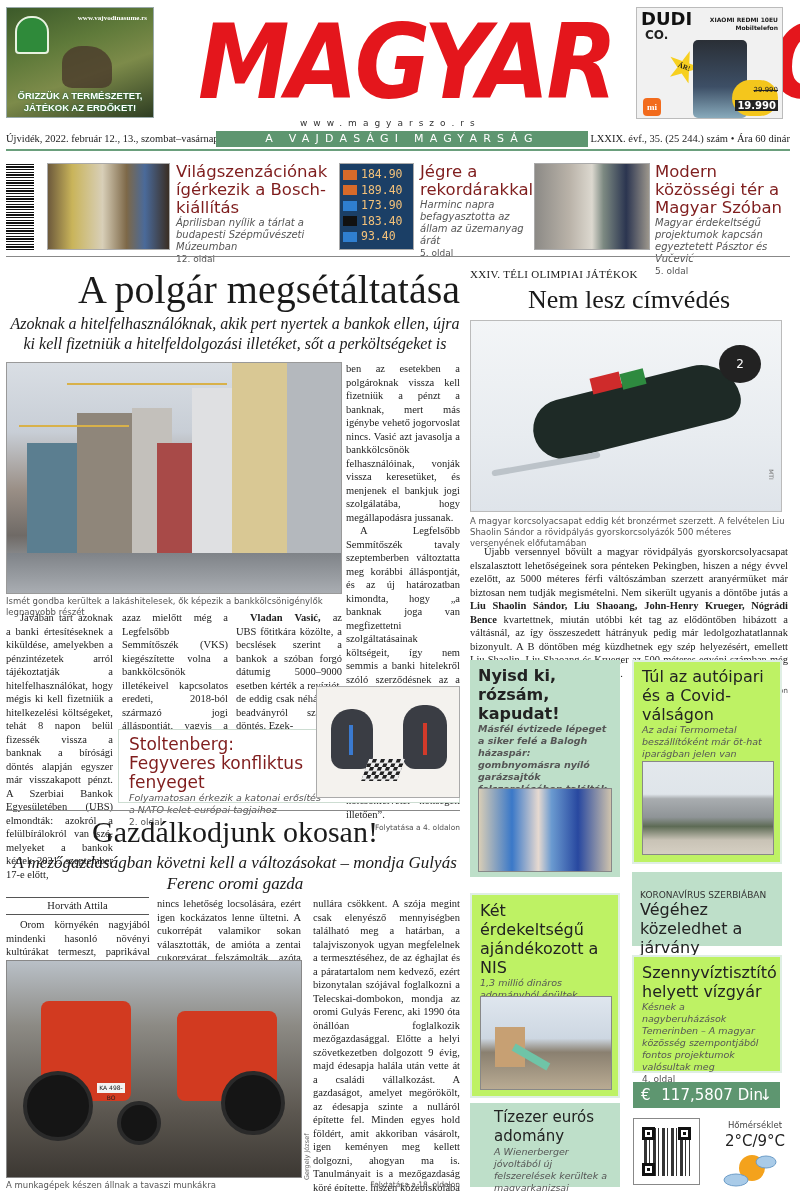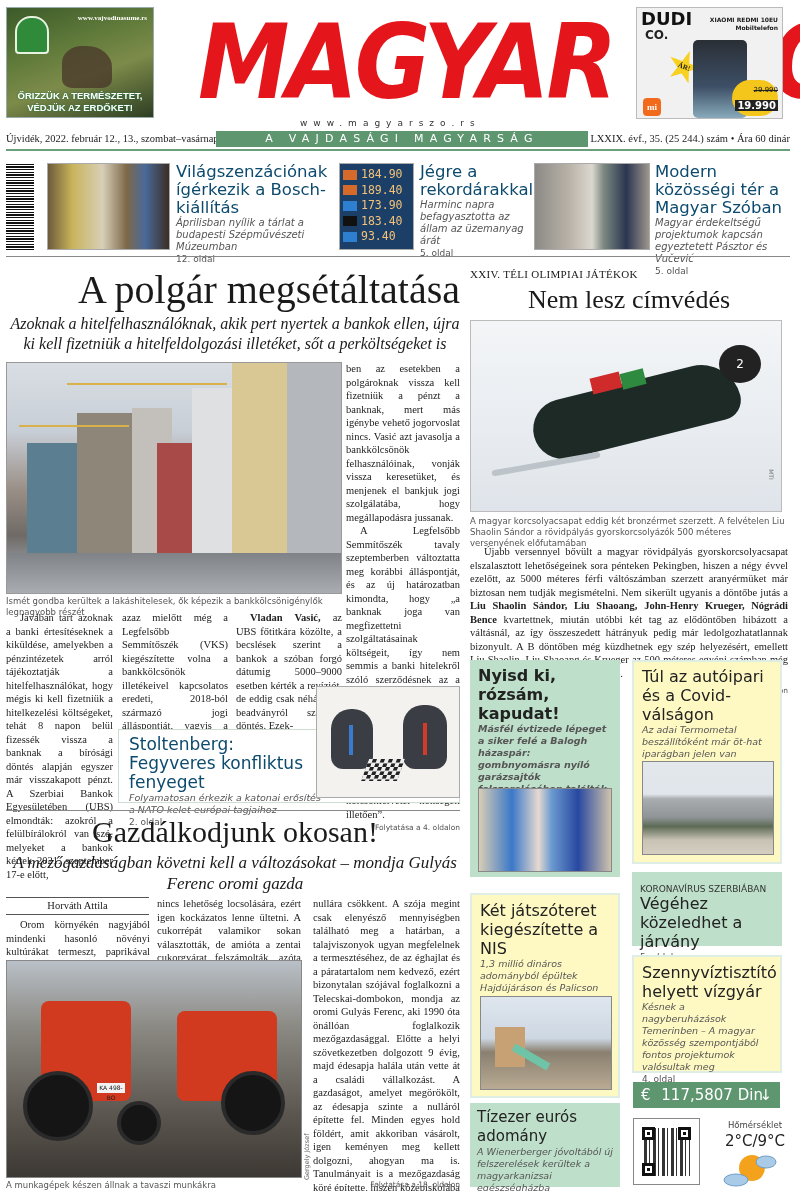--- a/index.html
+++ b/index.html
@@ -27,21 +27,21 @@
   .ad-right .phone { left: 56px; top: 32px; width: 54px; height: 78px; background: linear-gradient(180deg,#2a2f36,#3d4f66 60%,#8ab 100%); border-radius: 5px; }
   .ad-right .star { left: 30px; top: 42px; width: 34px; height: 34px; background: #f7d020; transform: rotate(20deg); clip-path: polygon(50% 0,61% 35%,98% 35%,68% 57%,79% 91%,50% 70%,21% 91%,32% 57%,2% 35%,39% 35%); font-size: 7px; text-align: center; line-height: 34px; font-weight: bold; }
   .ad-right .mi { left: 6px; top: 90px; width: 18px; height: 18px; background: #f26b1d; color: #fff; font-size: 9px; font-weight: bold; text-align: center; line-height: 18px; border-radius: 4px; }
   .ad-right .price { right: 4px; top: 72px; width: 46px; height: 36px; background: #f4c61c; border-radius: 18px; text-align: right; font-family: "DejaVu Sans", sans-serif; }
   .ad-right .price .old { font-size: 7px; text-decoration: line-through; color: #222; display: block; margin-top: 6px; }
   .ad-right .price .new { font-size: 10px; font-weight: bold; color: #fff; background: #222; padding: 0 2px; }
 
   
   .barcode { left: 6px; top: 163px; width: 28px; height: 87px; background: repeating-linear-gradient(0deg,#111 0 1px,#fff 1px 2px,#111 2px 4px,#fff 4px 5px,#111 5px 6px,#fff 6px 8px); }
   .teaser-img { border: 1px solid #aaa; }
-  .t-title { font-family: "DejaVu Sans", sans-serif; font-size: 16.5px; line-height: 18px; color: #0c4a6e; font-weight: normal; }
+  .t-title { font-family: "DejaVu Sans", sans-serif; font-size: 16.5px; line-height: 18px; color: #7f1d1d; font-weight: normal; }
   .t-sub { font-family: "DejaVu Sans", sans-serif; font-style: italic; font-size: 10px; line-height: 12px; color: #555; }
   .t-page { font-family: "DejaVu Sans", sans-serif; font-size: 9px; color: #555; line-height: 12px; }
   .rule-gray { height: 1px; background: #888; }
 
   
   .h-main { left: 10px; top: 268px; width: 450px; text-align: right; font-size: 40px; line-height: 44px; color: #1a1a1a; }
   .h-sub { left: 10px; top: 314px; width: 450px; text-align: center; font-style: italic; font-size: 16px; line-height: 20px; }
   .photo-city { left: 6px; top: 362px; width: 336px; height: 232px; background: linear-gradient(180deg,#d9dee4 0%,#c8ced6 30%,#9a8f86 55%,#6f6a66 75%,#9aa0a6 90%,#b5b9bd 100%); overflow: hidden; border: 1px solid #999; }
   .bld { position: absolute; bottom: 40px; }
   .caption { font-family: "DejaVu Sans", sans-serif; font-size: 8.5px; color: #555; line-height: 11px; }
@@ -52,21 +52,21 @@
   .box-stolt { left: 118px; top: 729px; width: 342px; height: 74px; border: 1px solid #cdddd2; background: #fff; }
   .cartoon { left: 316px; top: 686px; width: 144px; height: 112px; border: 1px solid #aaa; background: #f4f2ee; overflow: hidden; }
 
   
   .olymp-kicker { left: 470px; top: 268px; width: 318px; text-align: left; font-size: 11px; letter-spacing: .3px; }
   .olymp-title { left: 470px; top: 283px; width: 318px; text-align: center; font-size: 26px; line-height: 34px; }
   .photo-skate { left: 470px; top: 320px; width: 312px; height: 192px; background: linear-gradient(180deg,#f3f5f7 0%,#e8ecf0 60%,#dfe4ea 100%); border: 1px solid #bbb; overflow: hidden; }
 
   
   .gbox { background: #bedfc9; }
-  .wbox { background: #fef9c3; border: 2px solid #dfeee4; }
+  .wbox { background: #bef264; border: 2px solid #dfeee4; }
   .b-title { font-family: "DejaVu Sans", sans-serif; font-size: 16px; line-height: 19px; color: #222; }
   .b-kicker { font-family: "DejaVu Sans", sans-serif; font-size: 9px; color: #333; }
   .photo { border: 1px solid #888; overflow: hidden; }
 
   .euro { left: 633px; top: 1082px; width: 147px; height: 26px; background: #5e9670; color: #fff; font-family: "DejaVu Sans", sans-serif; font-size: 15px; line-height: 26px; padding-left: 8px; white-space: nowrap; }
   .qr { left: 633px; top: 1118px; width: 67px; height: 67px; border: 1px solid #888; background: #fff; }
   .qr-inner { position: absolute; left: 10px; top: 9px; width: 46px; height: 48px; background:
      repeating-linear-gradient(90deg,#111 0 3px,#fff 3px 5px,#111 5px 6px,#fff 6px 9px),
      #111; opacity: .85; }
   .qr-finder { position: absolute; width: 13px; height: 13px; border: 3px solid #111; background: #fff; }
@@ -84,21 +84,21 @@
 </style>
 </head>
 <body>
 
 <div class="abs ad-left">
   <div class="abs logo"></div>
   <div class="abs url">www.vajvodinasume.rs</div>
   <div class="abs deer"></div>
   <div class="abs slogan">
     <div>ŐRIZZÜK A TERMÉSZETET,</div>
-    <div>VÉDJÜK AZ ERDŐKET!</div>
+    <div>JÁTÉKOK AZ ERDŐKET!</div>
   </div>
 </div>
 
 <div class="abs logo-title">MAGYAR SZÓ</div>
 <div class="abs site-url">www.magyarszo.rs</div>
 
 <div class="abs ad-right">
   <div class="abs brand">DUDI</div>
   <div class="abs brand2">CO.</div>
   <div class="abs model">
@@ -227,48 +227,48 @@
 <div class="abs wbox" style="left:632px;top:660px;width:150px;height:204px;">
   <div style="padding:5px 8px 0 8px;">
     <div class="b-title">Túl az autóipari és a Covid-válságon</div>
     <div class="t-sub" style="font-size:9.5px;">Az adai Termometal beszállítóként már öt-hat iparágban jelen van világszerte</div>
     <div class="t-page">10. oldal</div>
   </div>
   <div class="abs photo" style="left:8px;top:99px;width:132px;height:94px;background:linear-gradient(180deg,#e3e8ec 0%,#dfe5ea 35%,#a9adb0 40%,#8f9497 60%,#5d6b55 70%,#c9c3b6 85%,#d5cfc2 100%);"></div>
 </div>
 
 <div class="abs gbox" style="left:632px;top:872px;width:150px;height:74px;">
-  <div style="padding:12px 8px 0 8px;">
+  <div style="padding:18px 8px 0 8px;">
     <div class="b-kicker">KORONAVÍRUS SZERBIÁBAN</div>
     <div class="b-title">Végéhez közeledhet a járvány</div>
     <div class="t-page">5. oldal</div>
   </div>
 </div>
 
 <div class="abs wbox" style="left:470px;top:893px;width:150px;height:205px;">
   <div style="padding:6px 8px 0 8px;">
-    <div class="b-title">Két játszóteret kiegészítette a NIS</div>
+    <div class="b-title">Két érdekeltségű ajándékozott a NIS</div>
     <div class="t-sub" style="font-size:9.5px;">1,3 millió dináros adományból épültek Hajdújáráson és Palicson</div>
     <div class="t-page">8. oldal</div>
   </div>
   <div class="abs photo" style="left:8px;top:101px;width:132px;height:94px;background:linear-gradient(180deg,#dfe6ee 0%,#cdd7e2 45%,#8a8070 60%,#b9ab93 100%);">
     <div style="position:absolute;left:14px;top:30px;width:30px;height:40px;background:#c7a073;"></div>
     <div style="position:absolute;left:30px;top:56px;width:40px;height:8px;background:#6fc4a7;transform:rotate(30deg);"></div>
   </div>
 </div>
 
 <div class="abs wbox" style="left:632px;top:955px;width:150px;height:118px;">
   <div style="padding:6px 8px 0 8px;">
     <div class="b-title">Szennyvíztisztító helyett vízgyár</div>
     <div class="t-sub" style="font-size:9.5px;">Késnek a nagyberuházások Temerinben – A magyar közösség szempontjából fontos projektumok valósultak meg</div>
     <div class="t-page">4. oldal</div>
   </div>
 </div>
 
-<div class="abs gbox" style="left:470px;top:1103px;width:150px;height:84px;">
+<div class="abs gbox" style="left:470px;top:1103px;width:150px;height:84px;padding-left:17px;">
   <div style="padding:5px 6px 0 7px;">
     <div class="b-title" style="font-size:15px;">Tízezer eurós adomány</div>
     <div class="t-sub" style="font-size:9.5px;">A Wienerberger jóvoltából új felszerelések kerültek a magyarkanizsai egészségházba</div>
 
   </div>
 </div>
 
 <div class="abs euro">
   <span>€</span>
   <span style="margin-left:6px;">117,5807 Din</span>

